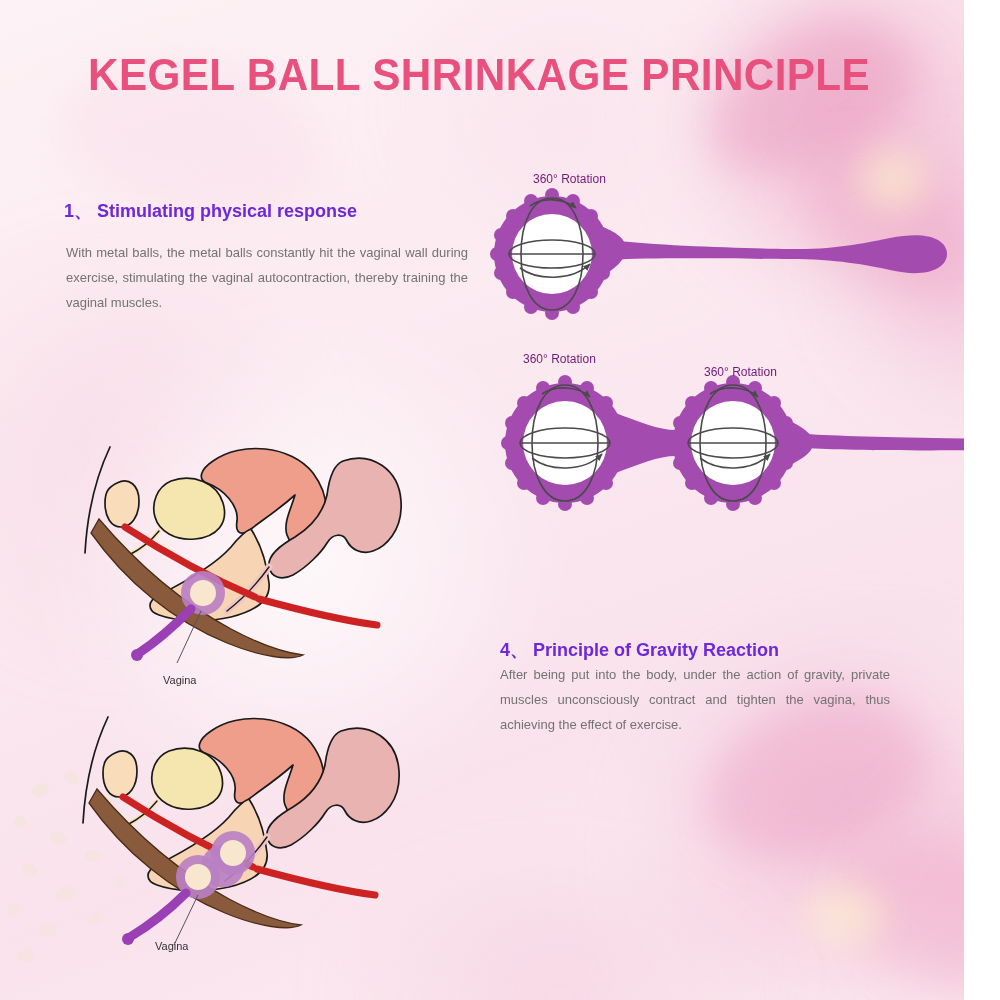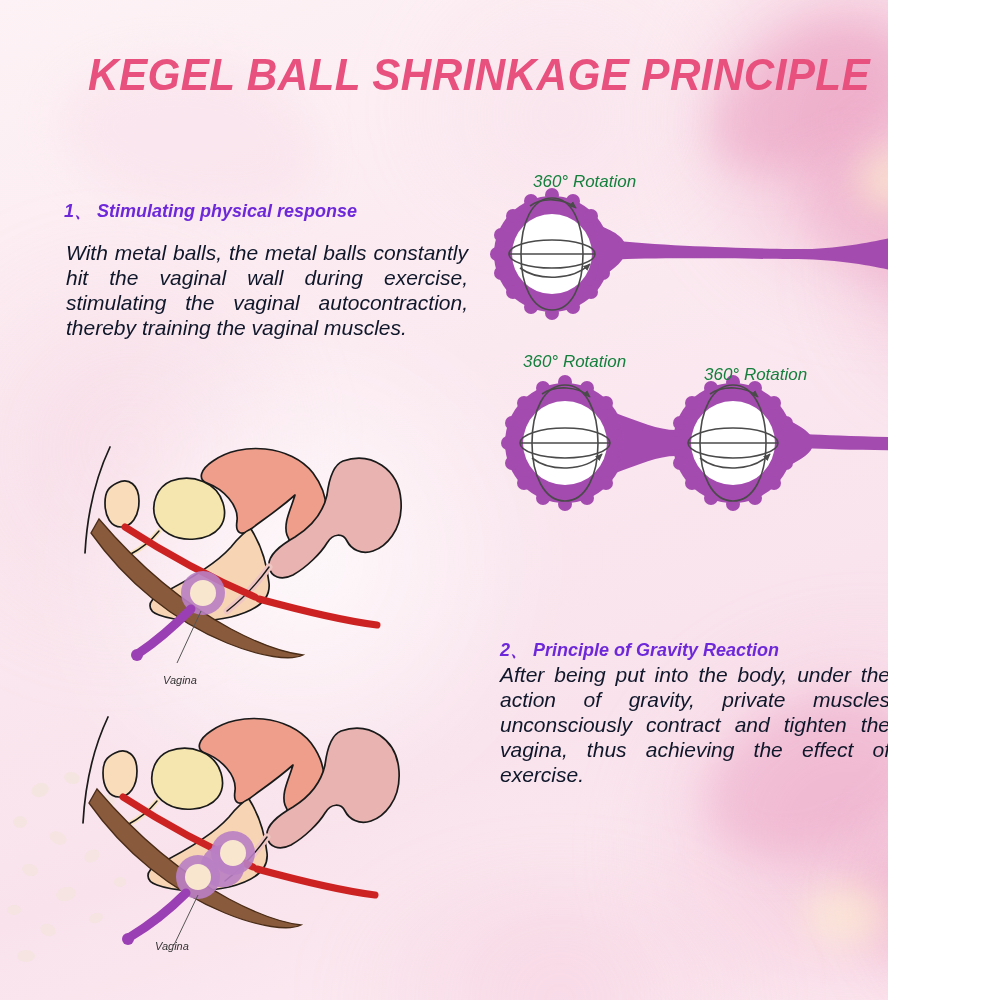--- a/index.html
+++ b/index.html
@@ -3,26 +3,25 @@
 <meta charset="utf-8">
 <title>Kegel Ball Shrinkage Principle</title>
 <style>
   html, body {
     margin: 0;
     padding: 0;
     background: #ffffff;
   }
   #page {
     position: relative;
-    width: 888px;
+    width: 964px;
     height: 1000px;
     overflow: hidden;
     background: #fdf3f6;
     font-family: "Liberation Sans", sans-serif;
-    font-style: italic;
   }
 
   
   .bg-layer {
     position: absolute;
     inset: 0;
     pointer-events: none;
   }
   .bg-base {
     background:
@@ -79,40 +78,40 @@
   
   .sec-heading {
     position: absolute;
     font-size: 18px;
     font-weight: bold;
     color: #6d28d9;
     white-space: nowrap;
   }
   .sec-body {
     position: absolute;
-    font-size: 21px;
+    font-size: 13px;
     line-height: 25px;
-    color: #0f172a;
+    color: #737373;
     text-align: justify;
   }
 
   #sec1-heading { left: 64px;  top: 199px; }
   #sec1-body    { left: 66px;  top: 240px; width: 402px; }
   #sec2-heading { left: 500px; top: 638px; }
   #sec2-body    { left: 500px; top: 662px; width: 390px; }
 
   
   .product { position: absolute; }
   #product-single { left: 490px; top: 160px; }
   #product-double { left: 480px; top: 350px; }
 
   .rot-label {
     position: absolute;
-    font-size: 17px;
-    color: #15803d;
+    font-size: 12px;
+    color: #701a75;
     white-space: nowrap;
   }
   #rot-label-1 { left: 533px; top: 172px; }
   #rot-label-2 { left: 523px; top: 352px; }
   #rot-label-3 { left: 704px; top: 365px; }
 
   
   .anatomy { position: absolute; }
   #anatomy-top    { left: 55px; top: 425px; }
   #anatomy-bottom { left: 50px; top: 695px; }
@@ -167,21 +166,21 @@
         <ellipse cx="120" cy="122" rx="6" ry="5"></ellipse>
       </g>
     </svg>
   </div>
 
   <div class="title">KEGEL BALL SHRINKAGE PRINCIPLE</div>
 
   <div class="sec-heading" id="sec1-heading">1、 Stimulating physical response</div>
   <div class="sec-body" id="sec1-body">With metal balls, the metal balls constantly hit the vaginal wall during exercise, stimulating the vaginal autocontraction, thereby training the vaginal muscles.</div>
 
-  <div class="sec-heading" id="sec2-heading">2、 Principle of Gravity Reaction</div>
+  <div class="sec-heading" id="sec2-heading">4、 Principle of Gravity Reaction</div>
   <div class="sec-body" id="sec2-body">After being put into the body, under the action of gravity, private muscles unconsciously contract and tighten the vagina, thus achieving the effect of exercise.</div>
 
   <svg class="product" id="product-single" width="500" height="185" viewBox="0 0 500 185">
     <defs>
       <marker id="arrowA" viewBox="0 0 10 10" refX="8" refY="5" markerWidth="5.2" markerHeight="5.2" orient="auto-start-reverse">
         <path d="M 0 1.2 L 9 5 L 0 8.8 z" fill="#4a4a4a"></path>
       </marker>
     </defs>
 
     <g>

